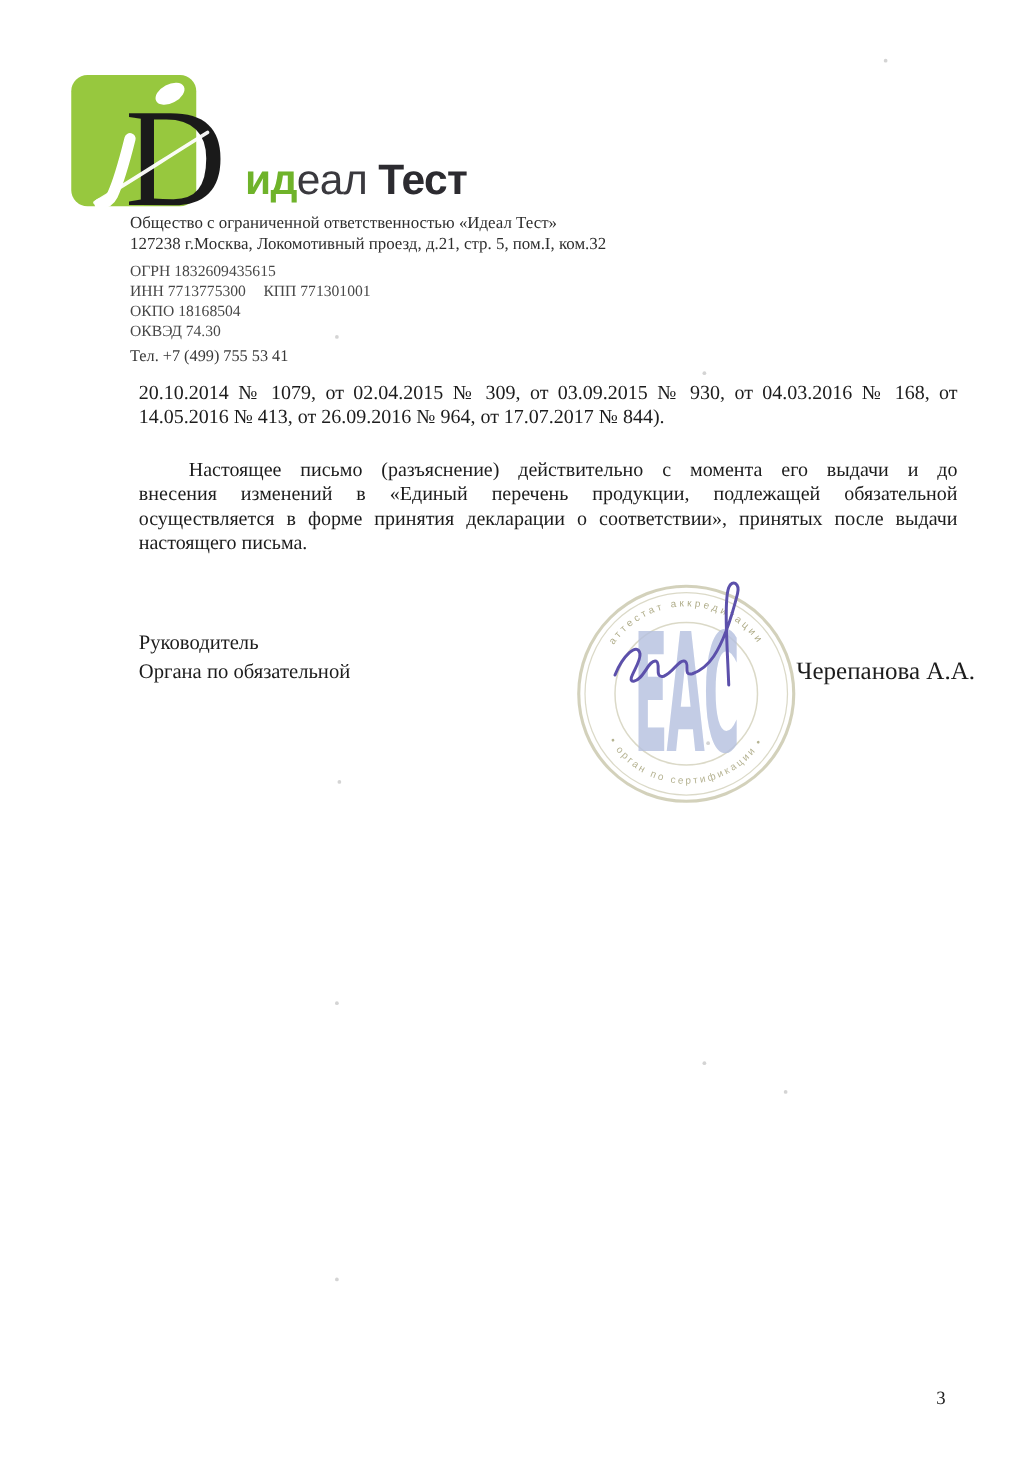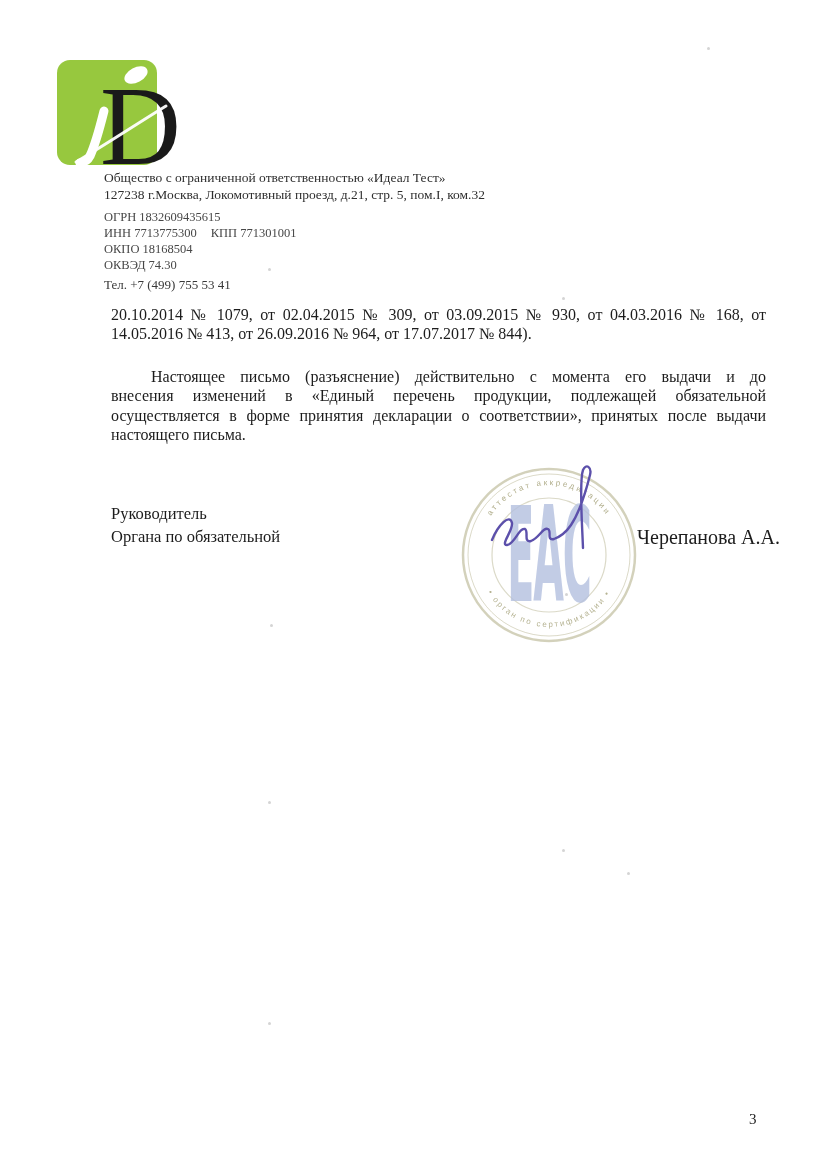--- a/index.html
+++ b/index.html
@@ -64,20 +64,21 @@
   <svg class="logo-svg" viewBox="0 0 200 120" aria-hidden="true">
     <rect x="7" y="5" width="100" height="105" rx="13" fill="#97c83e"></rect>
     <g>
       <ellipse cx="86" cy="20" rx="12.5" ry="7.5" transform="rotate(-28 86 20)" fill="#ffffff"></ellipse>
       <path d="M54 56 C 50 72 46 88 40 101 Q 37 107 30 108" fill="none" stroke="#ffffff" stroke-width="9" stroke-linecap="round"></path>
     </g>
     <text x="50" y="109" font-family="'Liberation Serif',serif" font-size="112" fill="#1a1a1a">D</text>
     <path d="M26 107 C 55 90, 85 70, 116 51" fill="none" stroke="#ffffff" stroke-width="3" stroke-linecap="round" opacity="0.95"></path>
   </svg>
 
+  <div class="brand"><span class="b-green">ид</span><span class="b-reg">еал</span><span class="b-bold">Тест</span></div>
 
   <div class="co-line co-name">Общество с ограниченной ответственностью «Идеал Тест»</div>
   <div class="co-line co-addr">127238 г.Москва, Локомотивный проезд, д.21, стр. 5, пом.I, ком.32</div>
   <div class="co-line co-reg co-ogrn">ОГРН 1832609435615</div>
   <div class="co-line co-reg co-inn"><span>ИНН 7713775300</span><span class="kpp">КПП 771301001</span></div>
   <div class="co-line co-reg co-okpo">ОКПО 18168504</div>
   <div class="co-line co-reg co-okved">ОКВЭД 74.30</div>
   <div class="co-line co-phone">Тел. +7 (499) 755 53 41</div>
 
   <div class="body-text">

